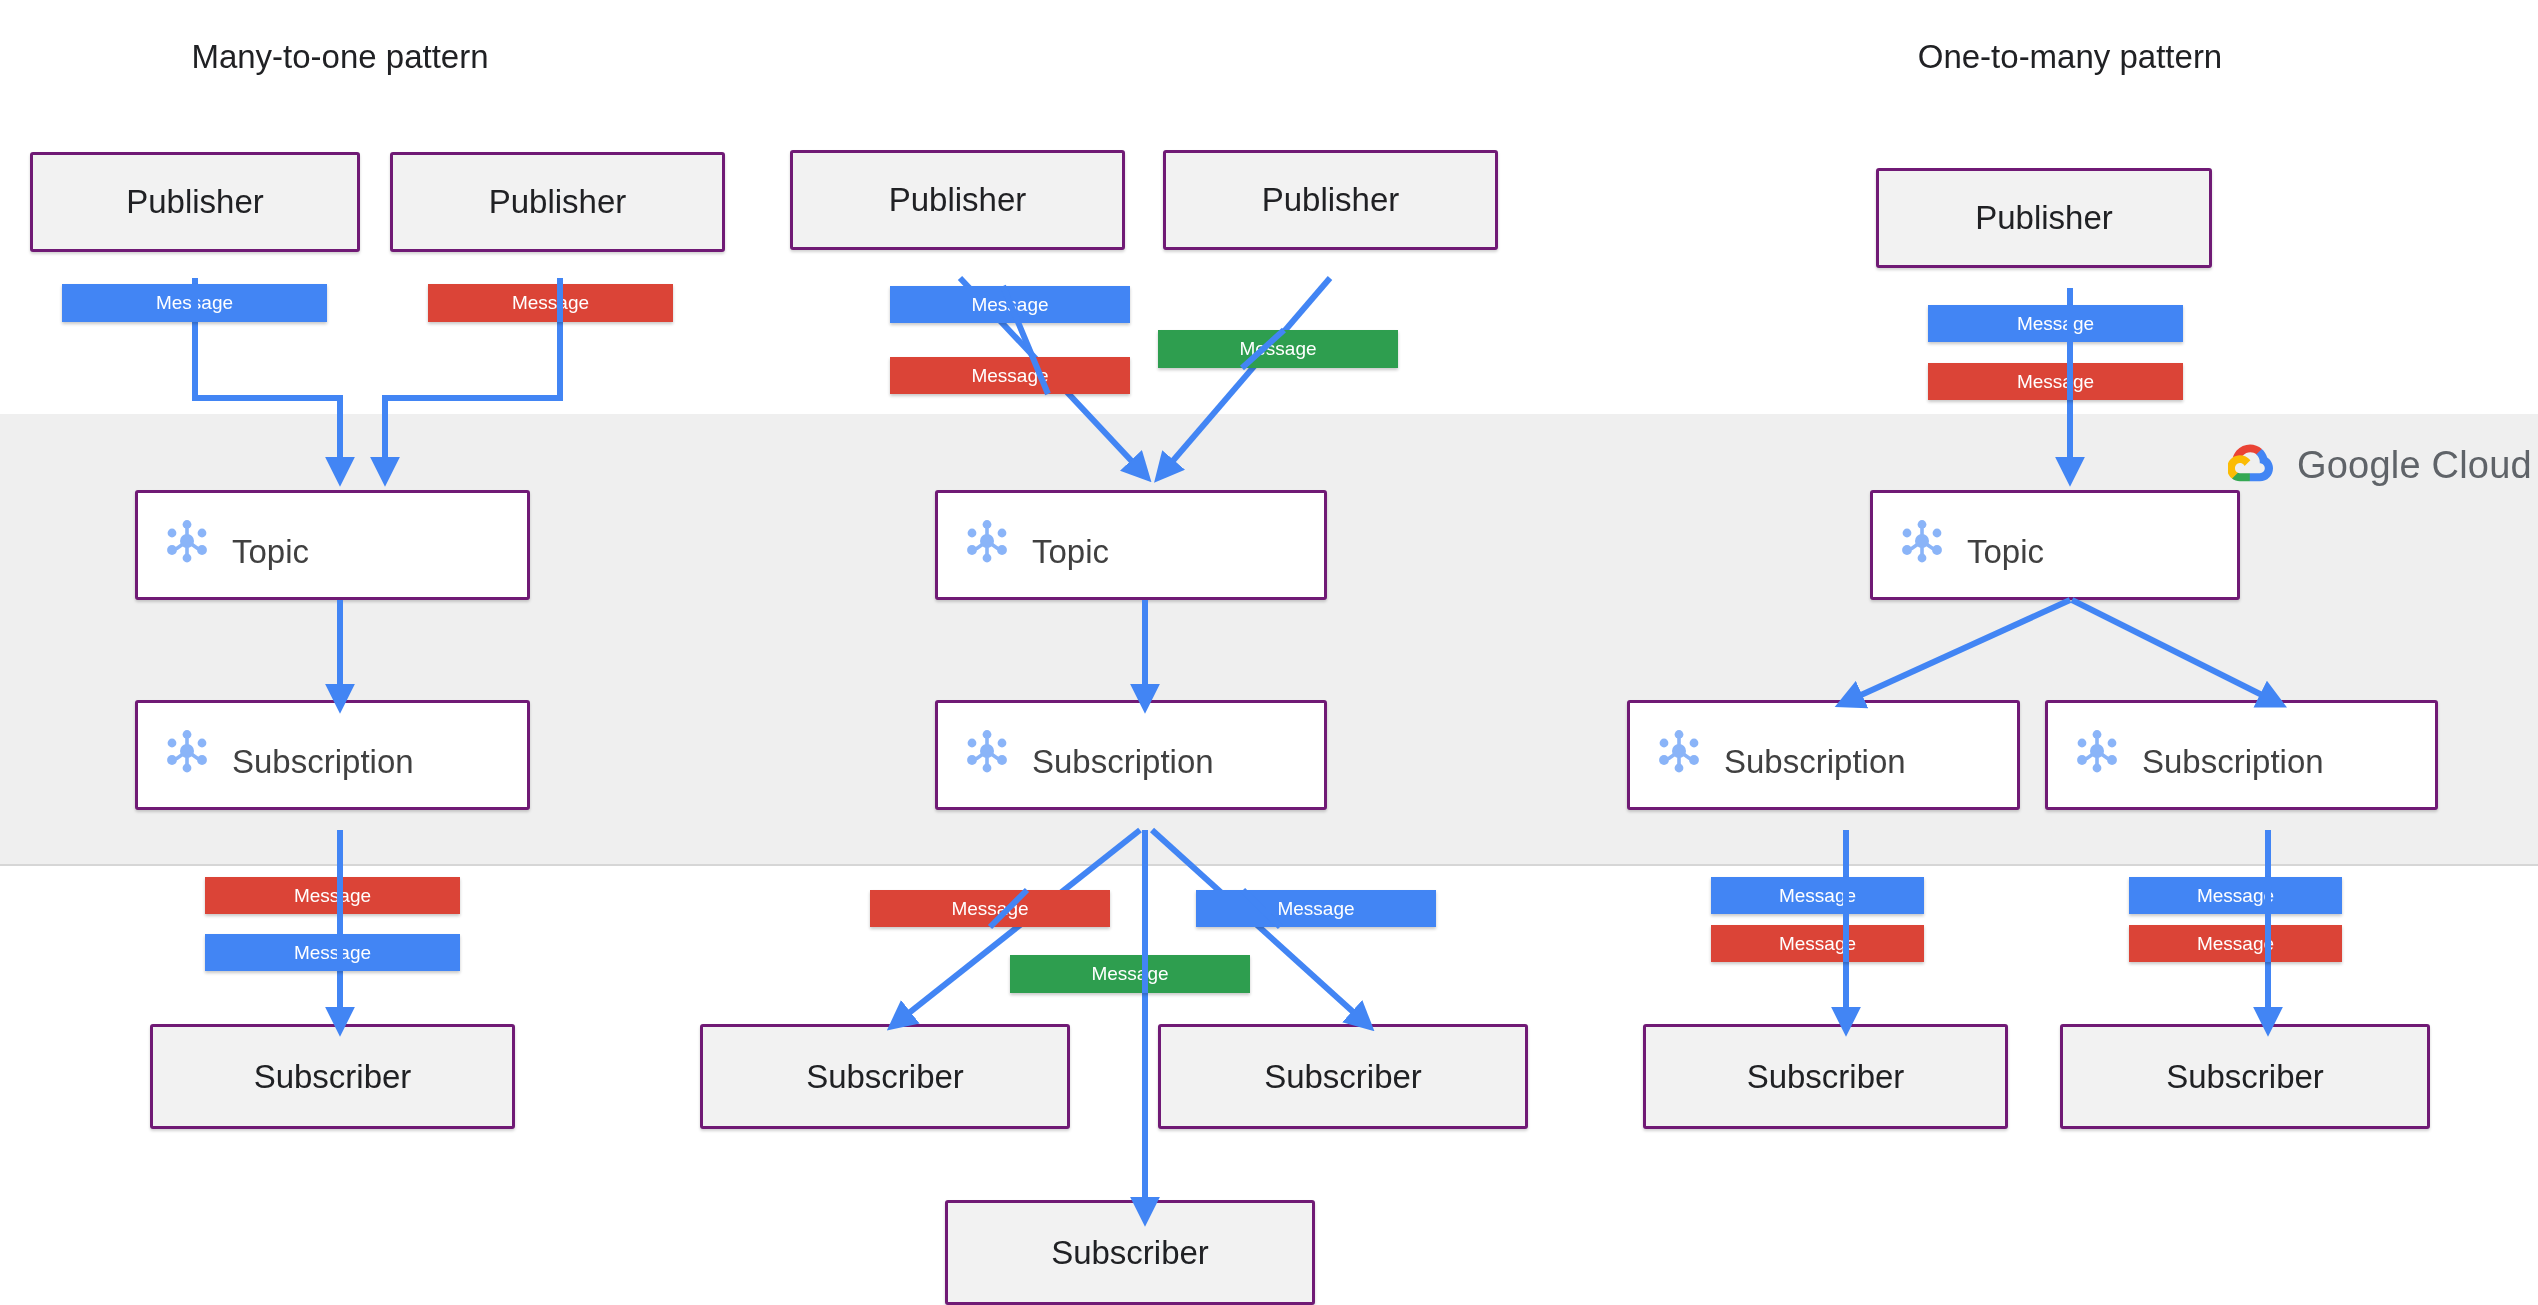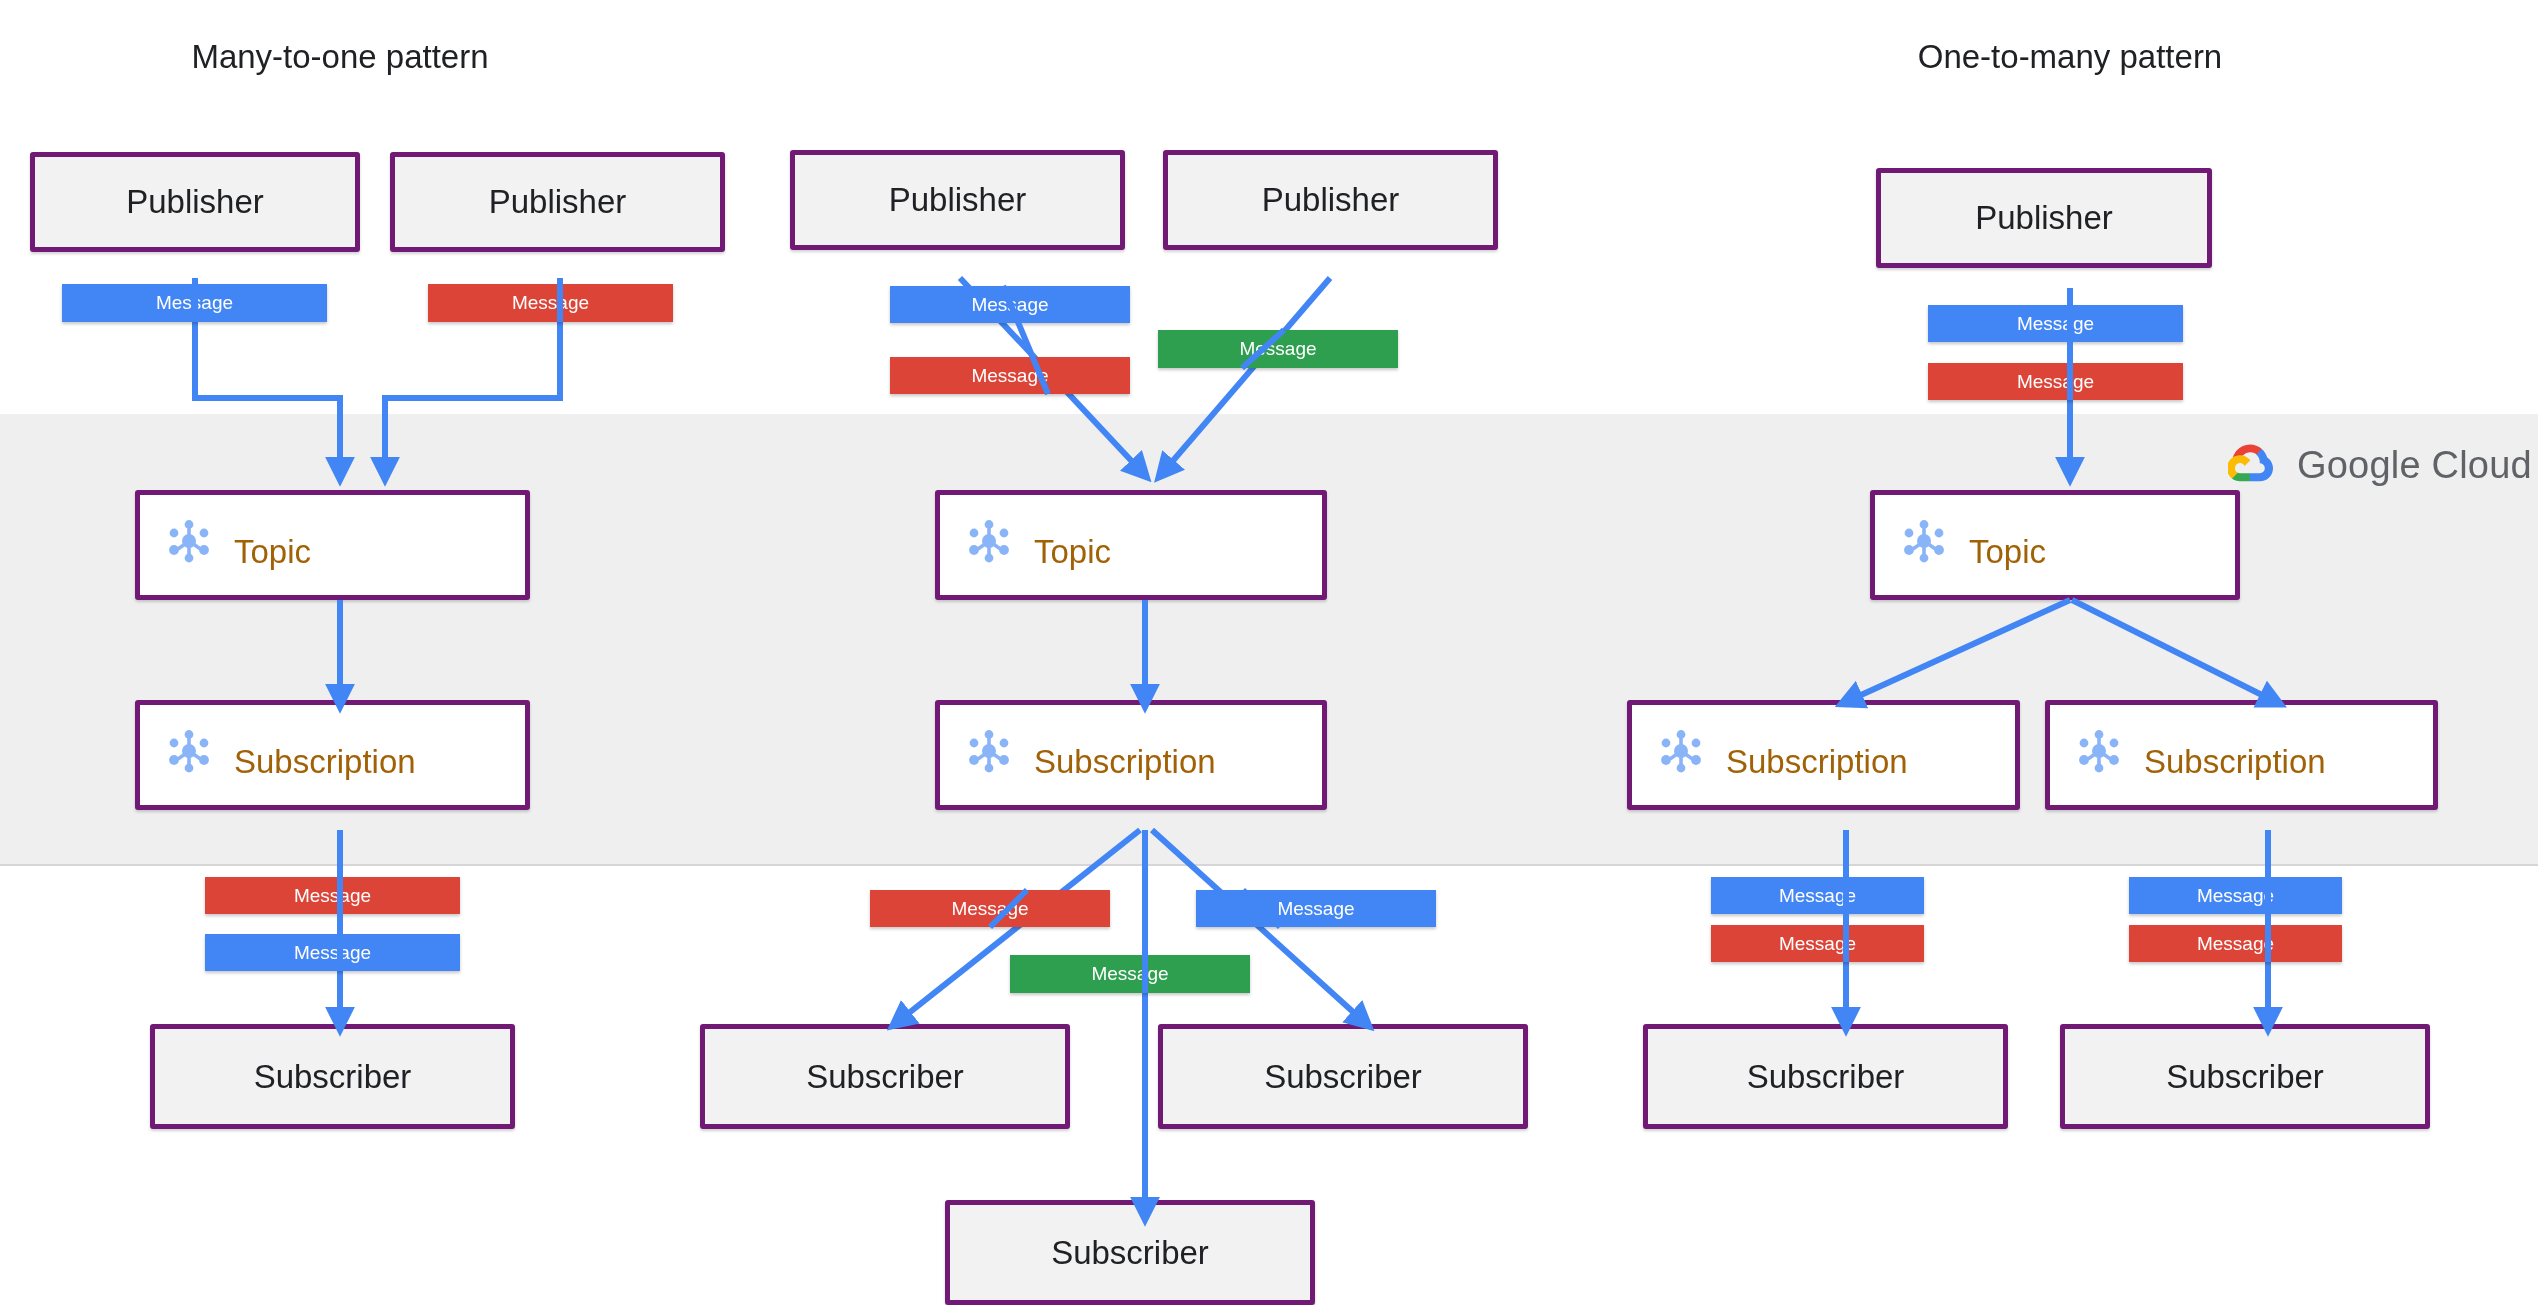--- a/index.html
+++ b/index.html
@@ -18,28 +18,28 @@
   }
   .gc-text b{font-weight:400;}
 
   .col-title{
     position:absolute;font-size:33px;color:#202124;white-space:nowrap;
     text-align:center;
   }
 
   .node{
     position:absolute;box-sizing:border-box;
-    border:5px solid #701a75;border-radius:3px;
+    border:3px solid #701a75;border-radius:3px;
     box-shadow:0 2px 3px rgba(0,0,0,.18);
     display:flex;align-items:center;justify-content:center;
     font-size:33px;color:#202124;
   }
   .node.plain{background:#F2F2F2;}
   .node.service{background:#FFFFFF;justify-content:flex-start;padding-left:22px;gap:18px;}
-  .node.service .lbl{font-size:33px;color:#a16207;margin-top:14px;}
+  .node.service .lbl{font-size:33px;color:#404040;margin-top:14px;}
 
   .msg{
     position:absolute;box-sizing:border-box;
     display:flex;align-items:center;justify-content:center;
     color:#FFFFFF;font-size:19px;
     box-shadow:0 2px 3px rgba(0,0,0,.22);
     z-index:6;
   }
   .msg.blue{background:#4285F4;}
   .msg.red{background:#DB4437;}

